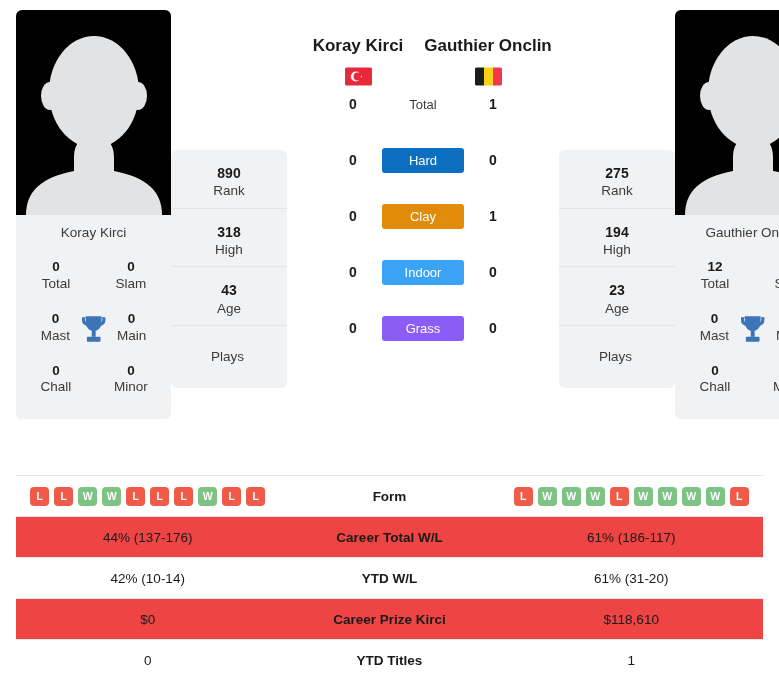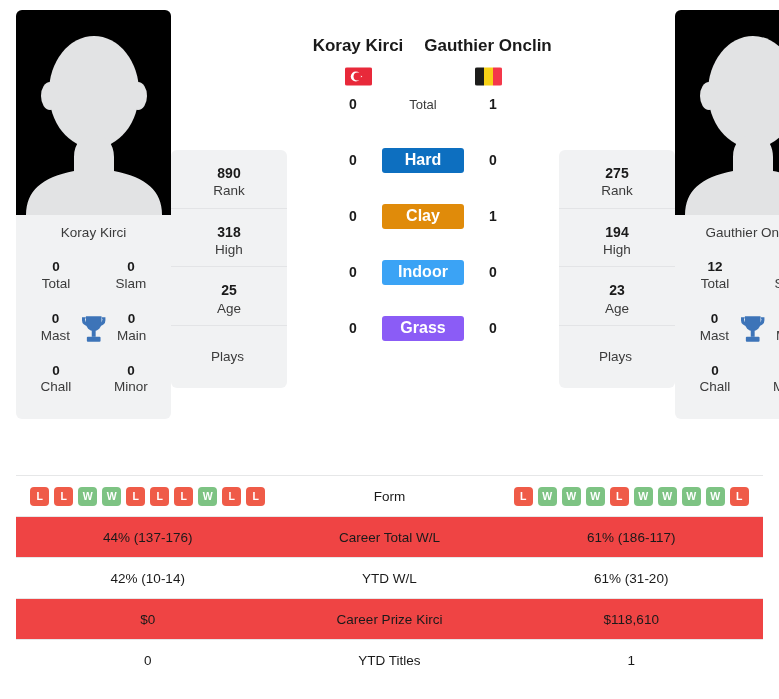--- a/index.html
+++ b/index.html
@@ -153,22 +153,22 @@
     text-align: center;
     font-size: 14px;
     font-weight: bold;
     color: #1a1a1a;
   }
   .surface-pill {
     width: 82px;
     height: 25px;
     border-radius: 3px;
     color: #ffffff;
-    font-size: 16px;
-    font-weight: bold;
+    font-size: 13px;
+    font-weight: normal;
     display: flex;
     align-items: center;
     justify-content: center;
   }
   .surface-pill.total {
     background: transparent;
     color: #3b3b3b;
     font-weight: normal;
     font-size: 13px;
   }
@@ -182,21 +182,21 @@
     border-top: 1px solid #e6e7e8;
   }
   .trow.shaded { background: #ef4444; }
   .tcell {
     flex: 1 1 0;
     text-align: center;
     font-size: 13.5px;
     color: #1a1a1a;
   }
   .tcell.label {
-    font-weight: normal;
+    font-weight: bold;
     flex: 0 0 220px;
   }
   .form-strip {
     display: flex;
     justify-content: center;
     gap: 5px;
   }
   .form-badge {
     width: 19px;
     height: 19px;
@@ -270,21 +270,21 @@
     <div class="stat-col">
       <div class="stat-box">
         <div class="num">890</div>
         <div class="lbl">Rank</div>
       </div>
       <div class="stat-box">
         <div class="num">318</div>
         <div class="lbl">High</div>
       </div>
       <div class="stat-box">
-        <div class="num">25</div>
+        <div class="num">43</div>
         <div class="lbl">Age</div>
       </div>
       <div class="stat-box plays">
         <div class="lbl">Plays</div>
       </div>
     </div>
 
     <div class="center">
       <div class="names-row">
         <div class="name-block">

